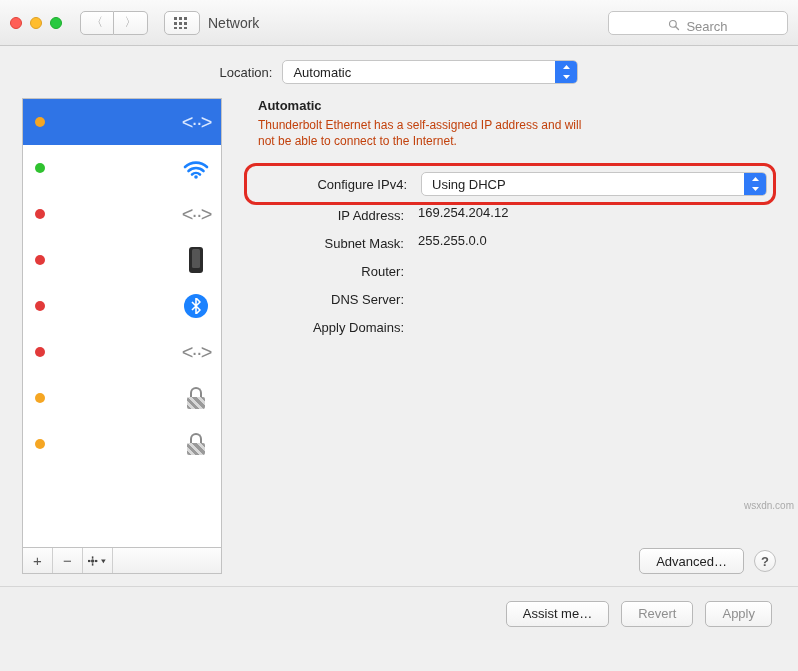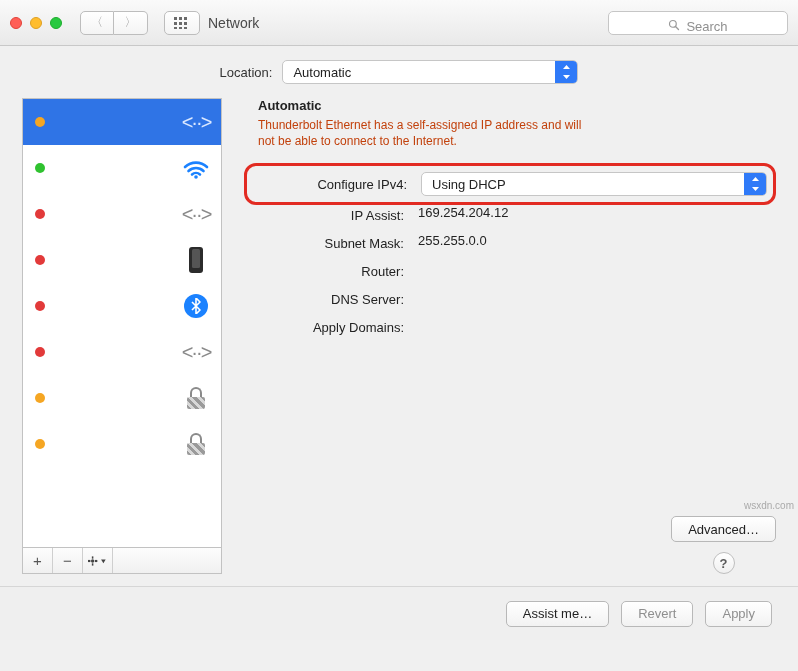--- a/index.html
+++ b/index.html
@@ -165,21 +165,21 @@
     border-radius:12px;
     padding:6px 6px;
     display:flex; align-items:center;
   }
   .highlight-box .field-label { width:154px; padding-top:0;}
   .ipv4-combo { flex:1; margin-left:14px; }
   .adv-row {
     position:absolute;
     right:0;
     bottom:0;
-    display:flex; align-items:center; gap:10px;flex-direction:column;
+    display:flex; align-items:center; gap:10px;
   }
   .push-btn {
     background:linear-gradient(#ffffff,#f2f2f2);
     border:1px solid #b8b8b8;
     border-radius:5px;
     height:26px; padding:0 16px;
     font-size:13px; color:#222;
     box-shadow:0 1px 0 #fff inset;
   }
   .push-btn.dim { color:#8f8f8f; }
@@ -374,21 +374,21 @@
         <div class="text">Using DHCP</div>
         <div class="chev">
           <svg width="9" height="14" viewBox="0 0 9 14">
               <path d="M4.5 0 L8 4 H1 Z M4.5 14 L1 10 H8 Z"></path>
             </svg>
         </div>
       </div>
     </div>
 
     <div class="field-row tight">
-      <div class="field-label">IP Assist:</div>
+      <div class="field-label">IP Address:</div>
       <div class="field-value">169.254.204.12</div>
     </div>
     <div class="field-row tight">
       <div class="field-label">Subnet Mask:</div>
       <div class="field-value">255.255.0.0</div>
     </div>
     <div class="field-row tight">
       <div class="field-label">Router:</div>
       <div class="field-value"></div>
     </div>

